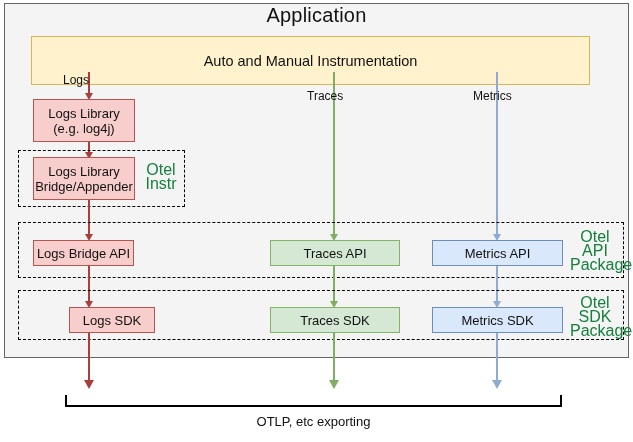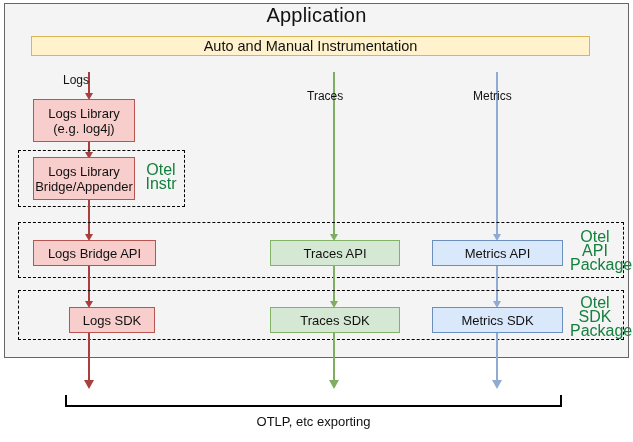--- a/index.html
+++ b/index.html
@@ -32,21 +32,21 @@
     width: 625px;
     text-align: center;
     font-size: 20px;
     color: #111111;
     letter-spacing: .2px;
   }
 
   
   #instrumentation-bar {
     left: 31px; top: 36px;
-    width: 559px; height: 20px;
+    width: 559px; height: 49px;
     background: #fff2cc;
     border: 1px solid #d6b656;
     display: flex; align-items: center; justify-content: center;
     font-size: 14.5px;
     color: #111111;
   }
 
   
   .node {
     display: flex;
@@ -165,21 +165,21 @@
   <div class="abs arrowhead blue" style="left:492.5px; top:234px;"></div>
   <div class="abs flow-label" style="left:473px; top:89px;">Metrics</div>
 
   <div class="abs group-box" style="left:18px; top:222px; width:606px; height:56px;"></div>
   <div class="abs group-label" style="left:570px; top:230px; width:50px;">
     <div>Otel</div>
     <div>API</div>
     <div>Package</div>
   </div>
 
-  <div class="abs node red" style="left:33px; top:240px; width:123px; height:26px;">
+  <div class="abs node red" style="left:33px; top:240px; width:101px; height:26px;">
     <span>Logs Bridge API</span>
   </div>
   <div class="abs node green" style="left:270px; top:240px; width:130px; height:26px;">
     <span>Traces API</span>
   </div>
   <div class="abs node blue" style="left:432px; top:240px; width:131px; height:26px;">
     <span>Metrics API</span>
   </div>
 
   <div class="abs vline red" style="left:88px; top:266px; height:39px;"></div>

